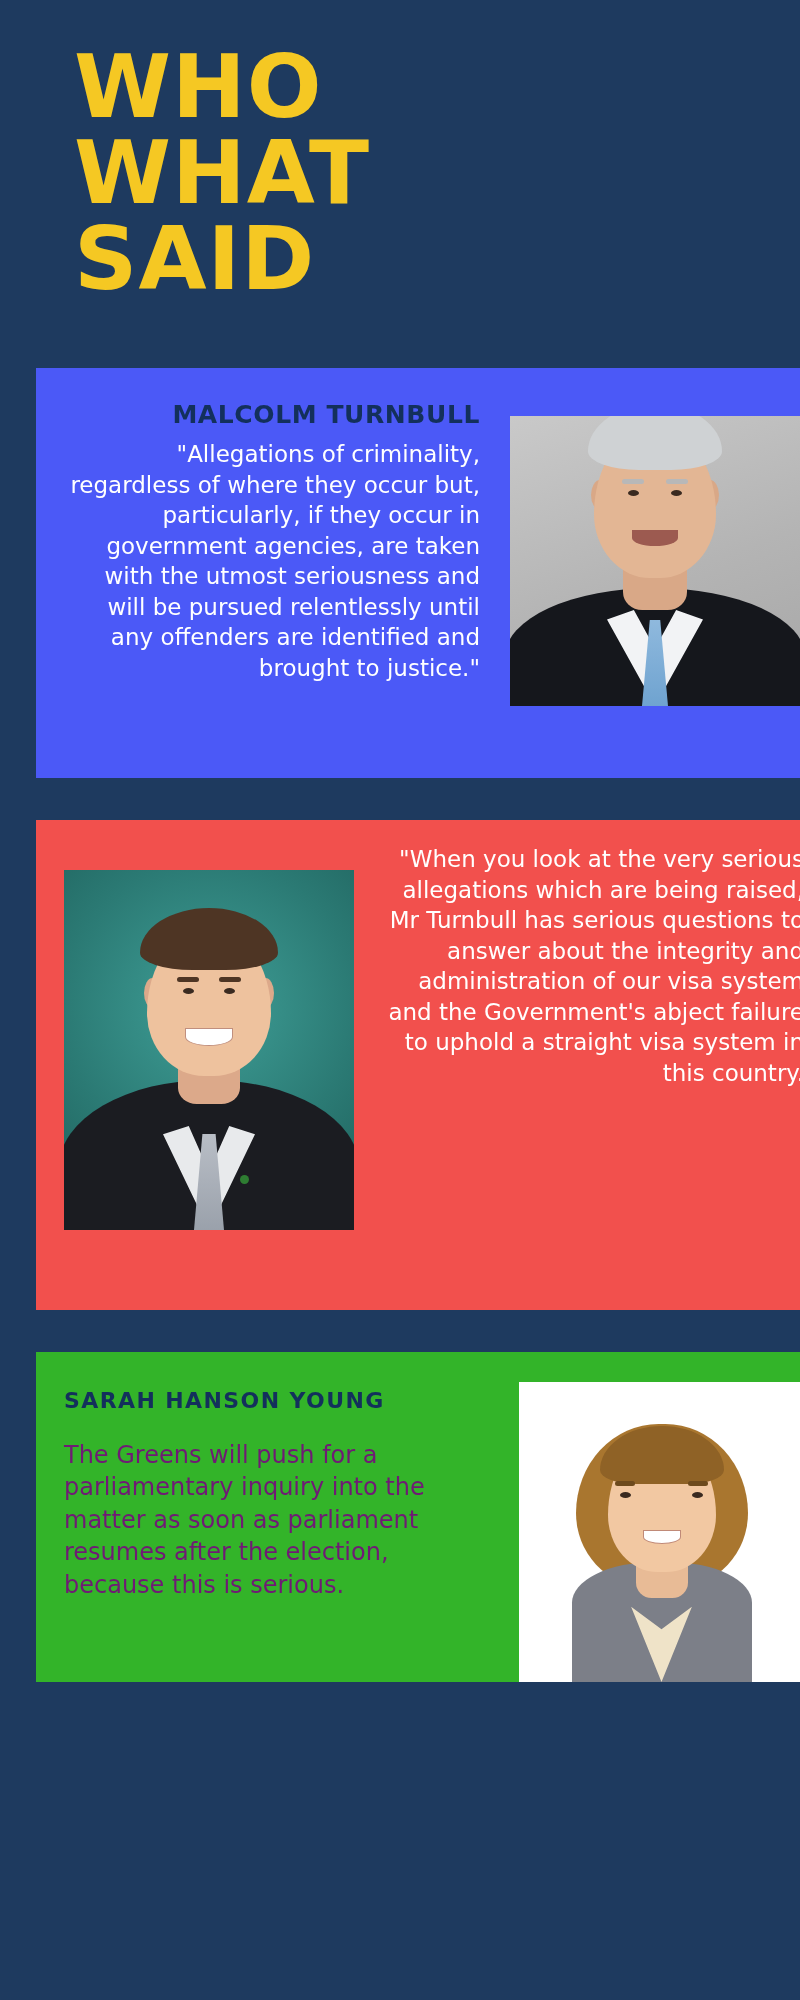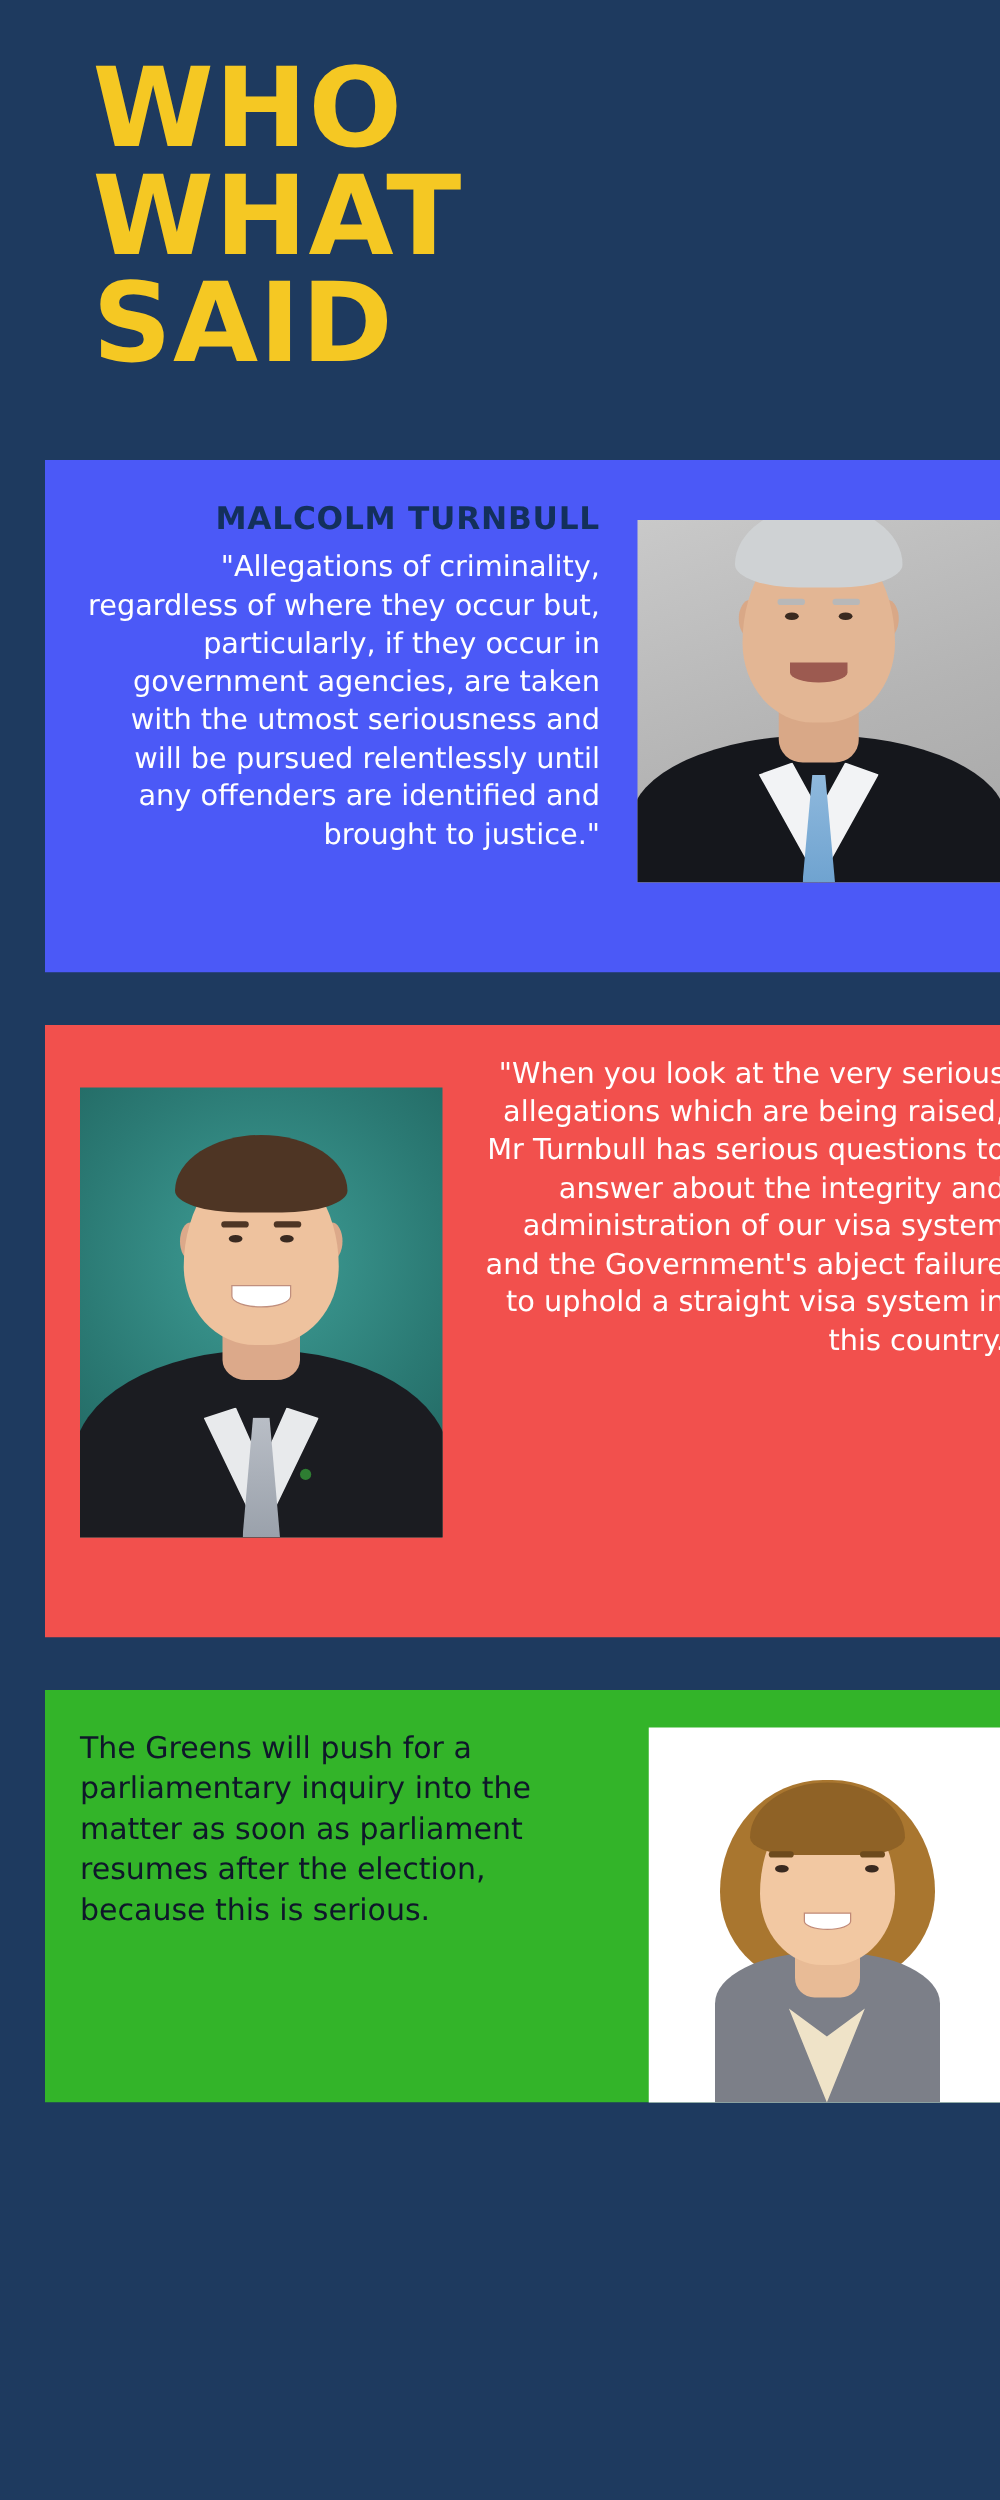--- a/index.html
+++ b/index.html
@@ -133,21 +133,21 @@
   }
   .panel-shy .name {
     color: #13305c;
     font-weight: bold;
     font-size: 22px;
     letter-spacing: 1.4px;
     text-transform: uppercase;
     margin: 6px 0 26px 0;
   }
   .panel-shy .quote {
-    color: #0f172a;
+    color: #701a75;
     font-size: 24px;
     line-height: 1.35;
   }
   .panel-shy .photo-col {
     flex: 1;
     display: flex;
     justify-content: flex-end;
     align-items: flex-start;
   }
 
@@ -333,20 +333,21 @@
     </div>
     <div class="text-col">
       <div class="quote">"When you look at the very serious allegations which are being raised, Mr Turnbull has serious questions to answer about the integrity and administration of our visa system and the Government's abject failure to uphold a straight visa system in this country.</div>
     </div>
   </div>
 
   <div class="spacer" style="height:42px"></div>
 
   <div class="panel panel-shy">
     <div class="text-col">
+      <div class="name">SARAH HANSON YOUNG</div>
       <div class="quote">The Greens will push for a parliamentary inquiry into the matter as soon as parliament resumes after the election, because this is serious.</div>
     </div>
     <div class="photo-col">
       <div class="photo photo-shy">
         <div class="h-hair-back"></div>
         <div class="h-top"></div>
         <div class="h-blouse"></div>
         <div class="neck h-neck"></div>
         <div class="head h-head"></div>
         <div class="h-hair-top"></div>

